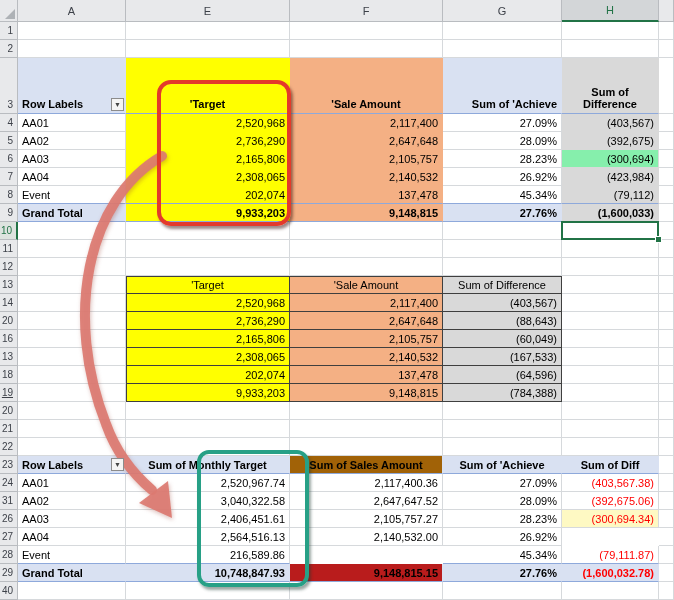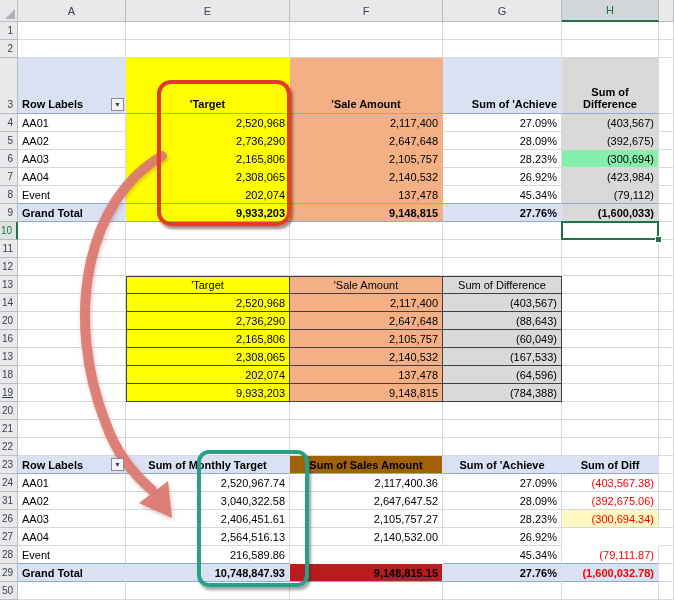--- a/index.html
+++ b/index.html
@@ -244,21 +244,21 @@
     <div class="hd rowhd" style="left: 0px; top: 402px; width: 18px; height: 18px; align-items: center; padding-bottom: 0px;">20</div>
     <div class="hd rowhd" style="left: 0px; top: 420px; width: 18px; height: 18px; align-items: center; padding-bottom: 0px;">21</div>
     <div class="hd rowhd" style="left: 0px; top: 438px; width: 18px; height: 18px; align-items: center; padding-bottom: 0px;">22</div>
     <div class="hd rowhd" style="left: 0px; top: 456px; width: 18px; height: 18px; align-items: center; padding-bottom: 0px;">23</div>
     <div class="hd rowhd" style="left: 0px; top: 474px; width: 18px; height: 18px; align-items: center; padding-bottom: 0px;">24</div>
     <div class="hd rowhd" style="left: 0px; top: 492px; width: 18px; height: 18px; align-items: center; padding-bottom: 0px;">31</div>
     <div class="hd rowhd" style="left: 0px; top: 510px; width: 18px; height: 18px; align-items: center; padding-bottom: 0px;">26</div>
     <div class="hd rowhd" style="left: 0px; top: 528px; width: 18px; height: 18px; align-items: center; padding-bottom: 0px;">27</div>
     <div class="hd rowhd" style="left: 0px; top: 546px; width: 18px; height: 18px; align-items: center; padding-bottom: 0px;">28</div>
     <div class="hd rowhd" style="left: 0px; top: 564px; width: 18px; height: 18px; align-items: center; padding-bottom: 0px;">29</div>
-    <div class="hd rowhd" style="left: 0px; top: 582px; width: 18px; height: 18px; align-items: center; padding-bottom: 0px;">50</div>
+    <div class="hd rowhd" style="left: 0px; top: 582px; width: 18px; height: 18px; align-items: center; padding-bottom: 0px;">40</div>
     <div class="hd" style="left: 0px; top: 0px; width: 18px; height: 22px; position: absolute;">
       <div id="corner-tri"></div>
     </div>
     <svg width="674" height="600" style="pointer-events: none; filter: drop-shadow(rgba(150, 60, 50, 0.35) 1px 2px 2px);">
       <path d="M 162 156 C 86 200, 64 318, 106 424 C 116 452, 132 473, 152 490" fill="none" stroke="#DC7A71" stroke-width="10" stroke-linecap="round" opacity="0.92"></path>
       <polygon points="172,518 168,481 139,503" fill="#DC7A71" opacity="0.92"></polygon>
     </svg>
     <div class="overlay" style="left: 157px; top: 80px; width: 134px; height: 146px; border: 4px solid rgb(227, 58, 43); border-radius: 14px; box-shadow: rgba(60, 20, 15, 0.5) 2px 3px 3px;"></div>
     <div class="overlay" style="left: 197px; top: 450px; width: 112px; height: 137px; border: 4px solid rgb(39, 160, 134); border-radius: 12px; box-shadow: rgba(30, 60, 50, 0.45) 2px 3px 3px;"></div>
   </div>

